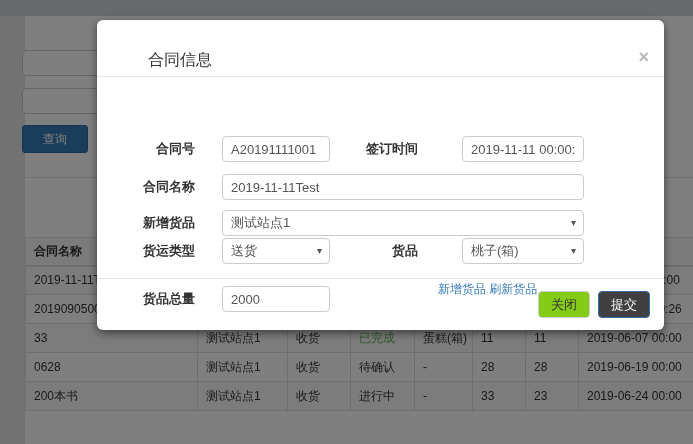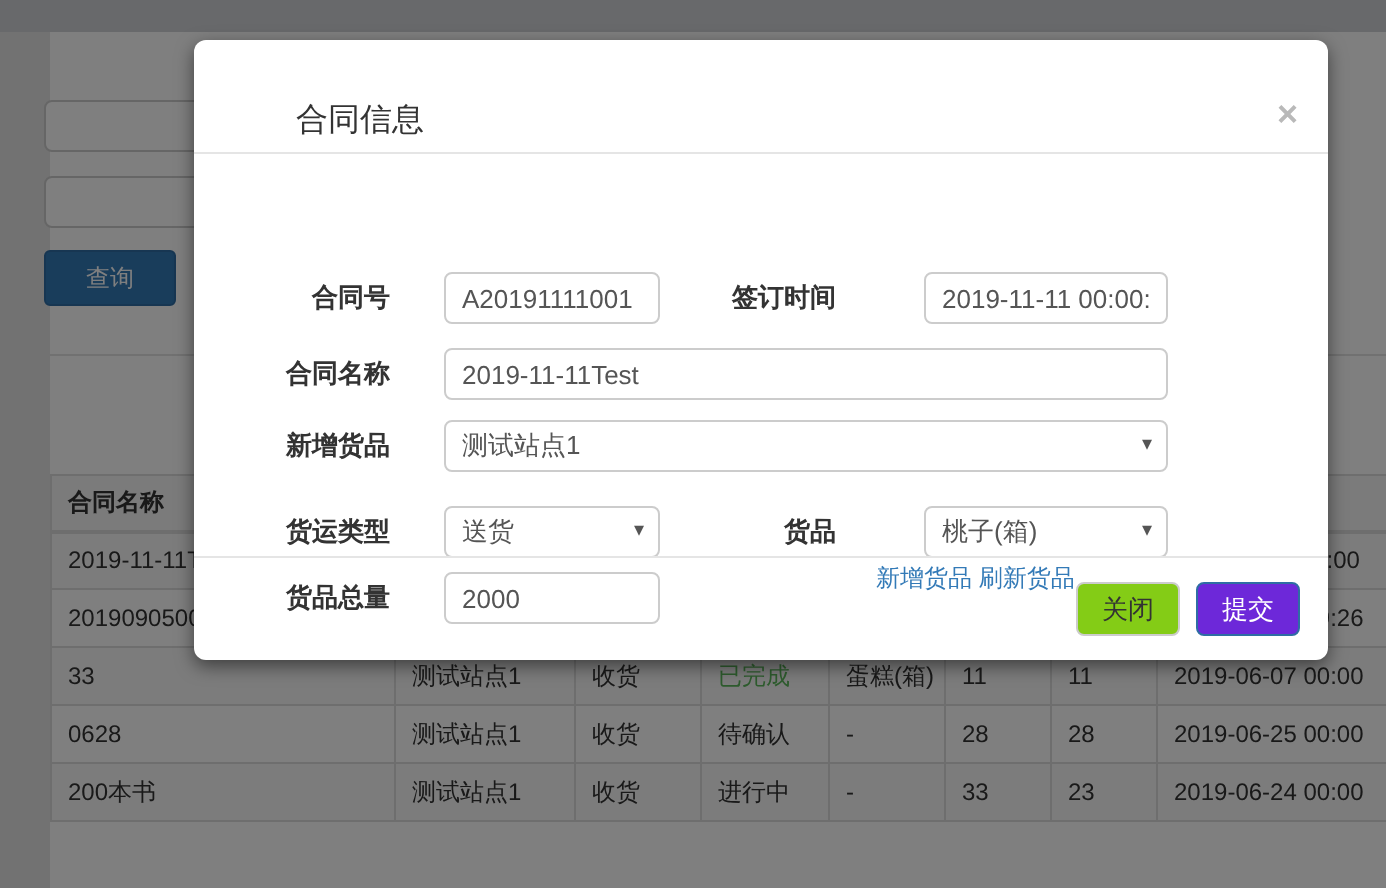--- a/index.html
+++ b/index.html
@@ -38,28 +38,28 @@
   .f-label { position:absolute; font-size:13px; font-weight:700; color:#333; text-align:right; line-height:26px; }
   .lab-c1 { left:0; width:83px;margin-left:15px; }
   .lab-c2 { left:221px; width:100px; }
   .ctl { position:absolute; height:26px; border:1px solid #ccc; border-radius:4px; background:#fff; font-size:13px; color:#555; padding:0 8px; line-height:24px;margin-left:24px; }
   .ctl-sm { width:108px; left:101px; }
   .ctl-sm2 { width:122px; left:341px; }
   .ctl-full { width:362px; left:101px; }
   .sel { cursor:pointer; }
   .sel .arrow { position:absolute; right:7px; top:0; line-height:24px; font-size:10px; color:#555; }
   input.ctl { outline:none; }
-  .row1 { top:59px; } .row2 { top:97px; } .row3 { top:133px; } .row4 { top:176px; } .row5 { top:209px; }
+  .row1 { top:59px; } .row2 { top:97px; } .row3 { top:133px; } .row4 { top:161px; } .row5 { top:209px; }
   .goods-links { position:absolute; left:341px; top:204px; font-size:12px; }
   .goods-links a { color:#337ab7; text-decoration:none; cursor:pointer; }
 
   .modal-footer { position:absolute; left:0; right:0; bottom:0; height:52px; border-top:1px solid #e5e5e5; display:flex; justify-content:flex-end; align-items:center; padding-right:14px; gap:8px; }
   .btn { height:27px; padding:0 12px; border-radius:4px; font-size:13px; line-height:25px; cursor:pointer; }
   .btn-default { background:#84cc16; border:1px solid #ccc; color:#333; }
-  .btn-primary { background:#6d28d9; border:1px solid #2e6da4; color:#fff; }
+  .btn-primary { background:#404040; border:1px solid #2e6da4; color:#fff; }
 </style>
 </head>
 <body>
 
 <div class="screen">
 
   <div class="app">
     <div class="navbar"></div>
     <div class="panel"></div>
 
@@ -124,21 +124,21 @@
             <td>2019-06-07 00:00</td>
           </tr>
           <tr>
             <td>0628</td>
             <td>测试站点1</td>
             <td>收货</td>
             <td>待确认</td>
             <td>-</td>
             <td>28</td>
             <td>28</td>
-            <td>2019-06-25 00:00</td>
+            <td>2019-06-19 00:00</td>
           </tr>
           <tr>
             <td>200本书</td>
             <td>测试站点1</td>
             <td>收货</td>
             <td>进行中</td>
             <td>-</td>
             <td>33</td>
             <td>23</td>
             <td>2019-06-24 00:00</td>

